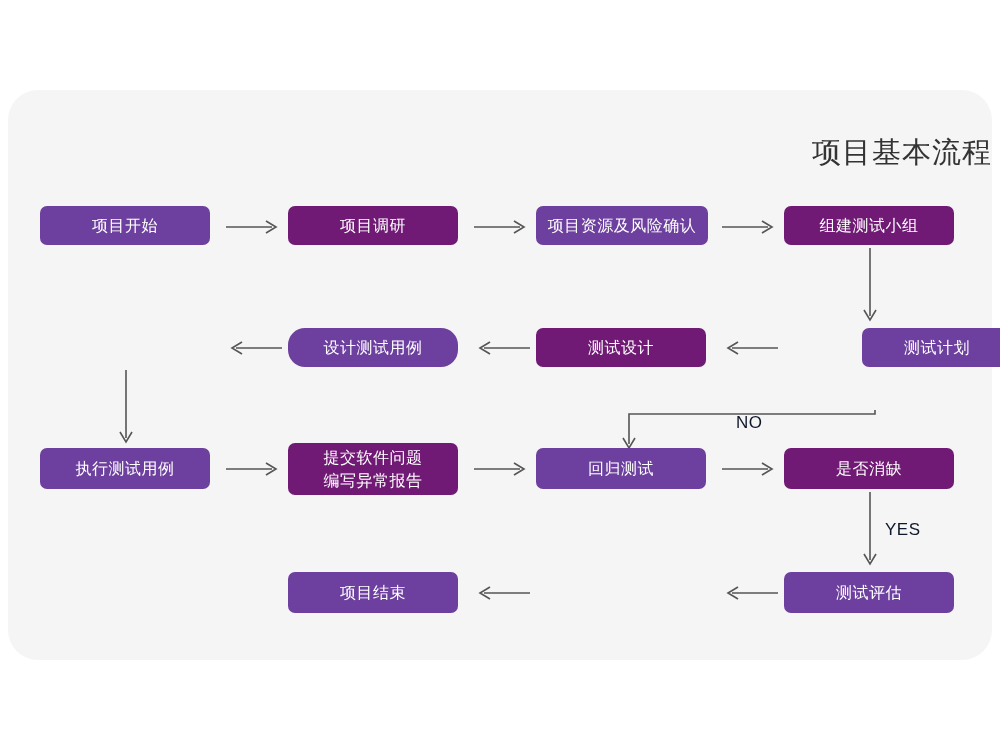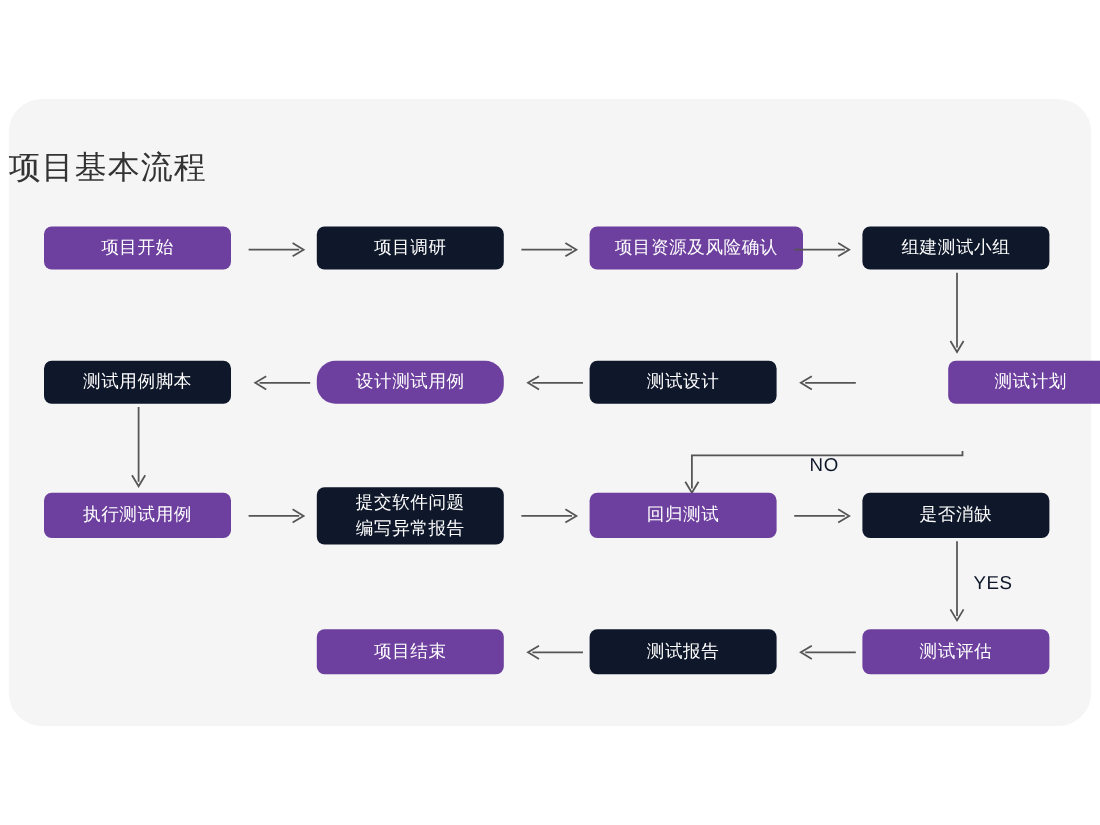--- a/index.html
+++ b/index.html
@@ -29,21 +29,21 @@
     height: 570px;
     background: #f5f5f5;
     border-radius: 30px;
   }
 
   .chart-title {
     position: absolute;
     left: 0;
     top: 43px;
     width: 984px;
-    text-align: left;
+    text-align: right;
     font-size: 29px;
     color: #333333;
     letter-spacing: 1px;
     font-weight: 400;
   }
 
   
   .node {
     position: absolute;
     box-sizing: border-box;
@@ -56,21 +56,21 @@
     line-height: 23px;
     color: #ffffff;
     letter-spacing: 0.5px;
     padding: 0 6px;
   }
   .node.purple {
     background: #6d3f9e;
     text-align: right;
   }
   .node.gray {
-    background: #0f172a;
+    background: #701a75;
   }
   .node .node-label {
     white-space: pre-line;
     display: block;
   }
 
   
   .conn {
     position: absolute;
   }
@@ -109,21 +109,21 @@
       <span class="node-label">项目调研</span>
     </div>
 
     <div class="conn" style="left:466px; top:128px; width:56px; height:18px;">
       <svg width="56" height="18" viewBox="0 0 56 18">
         <path d="M0 9 H46" stroke="#555555" stroke-width="1.6" fill="none"></path>
         <path d="M40 3 L50 9 L40 15" stroke="#555555" stroke-width="1.6" fill="none"></path>
       </svg>
     </div>
 
-    <div class="node purple" style="left:528px; top:116px; width:194px; height:39px;">
+    <div class="node purple" style="left:528px; top:116px; width:172px; height:39px;">
       <span class="node-label">项目资源及风险确认</span>
     </div>
 
     <div class="conn" style="left:714px; top:128px; width:56px; height:18px;">
       <svg width="56" height="18" viewBox="0 0 56 18">
         <path d="M0 9 H46" stroke="#555555" stroke-width="1.6" fill="none"></path>
         <path d="M40 3 L50 9 L40 15" stroke="#555555" stroke-width="1.6" fill="none"></path>
       </svg>
     </div>
 
@@ -131,23 +131,20 @@
       <span class="node-label">组建测试小组</span>
     </div>
 
     <div class="conn" style="left:853px; top:158px; width:18px; height:78px;">
       <svg width="18" height="78" viewBox="0 0 18 78">
         <path d="M9 0 V68" stroke="#555555" stroke-width="1.6" fill="none"></path>
         <path d="M3 62 L9 72 L15 62" stroke="#555555" stroke-width="1.6" fill="none"></path>
       </svg>
     </div>
 
-    <div class="node gray" style="left:32px; top:238px; width:170px; height:39px;">
-      <span class="node-label">测试用例脚本</span>
-    </div>
 
     <div class="conn" style="left:218px; top:249px; width:56px; height:18px;">
       <svg width="56" height="18" viewBox="0 0 56 18">
         <path d="M56 9 H10" stroke="#555555" stroke-width="1.6" fill="none"></path>
         <path d="M16 3 L6 9 L16 15" stroke="#555555" stroke-width="1.6" fill="none"></path>
       </svg>
     </div>
 
     <div class="node purple" style="left:280px; top:238px; width:170px; height:39px;border-radius:17px;">
       <span class="node-label">设计测试用例</span>
@@ -240,23 +237,20 @@
       <span class="node-label">项目结束</span>
     </div>
 
     <div class="conn" style="left:466px; top:494px; width:56px; height:18px;">
       <svg width="56" height="18" viewBox="0 0 56 18">
         <path d="M56 9 H10" stroke="#555555" stroke-width="1.6" fill="none"></path>
         <path d="M16 3 L6 9 L16 15" stroke="#555555" stroke-width="1.6" fill="none"></path>
       </svg>
     </div>
 
-    <div class="node gray" style="left:528px; top:482px; width:170px; height:41px;">
-      <span class="node-label">测试报告</span>
-    </div>
 
     <div class="conn" style="left:714px; top:494px; width:56px; height:18px;">
       <svg width="56" height="18" viewBox="0 0 56 18">
         <path d="M56 9 H10" stroke="#555555" stroke-width="1.6" fill="none"></path>
         <path d="M16 3 L6 9 L16 15" stroke="#555555" stroke-width="1.6" fill="none"></path>
       </svg>
     </div>
 
     <div class="node purple" style="left:776px; top:482px; width:170px; height:41px;font-family:Liberation Serif, serif;">
       <span class="node-label">测试评估</span>

